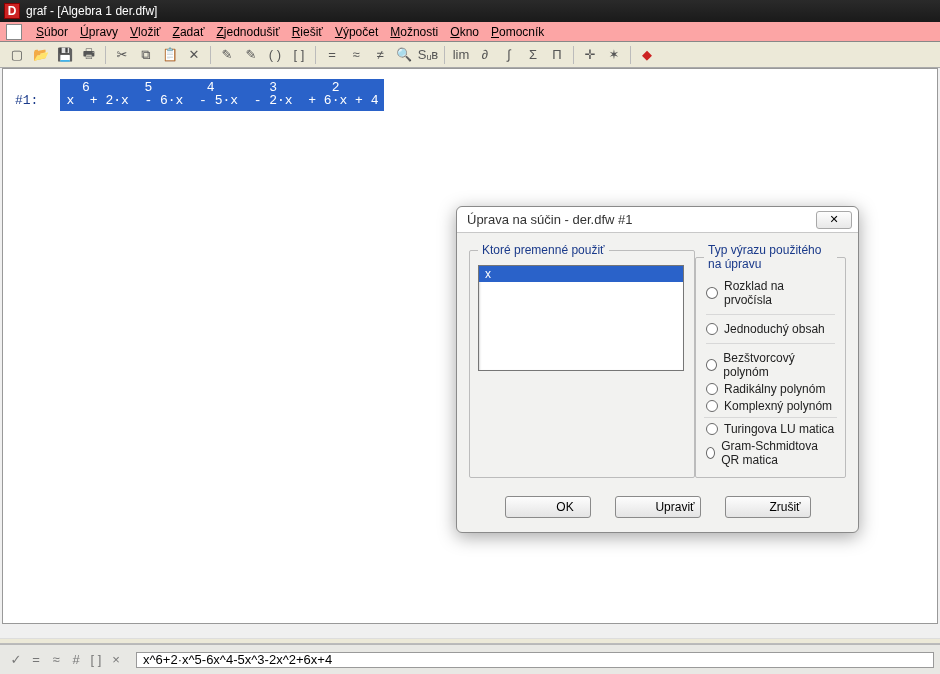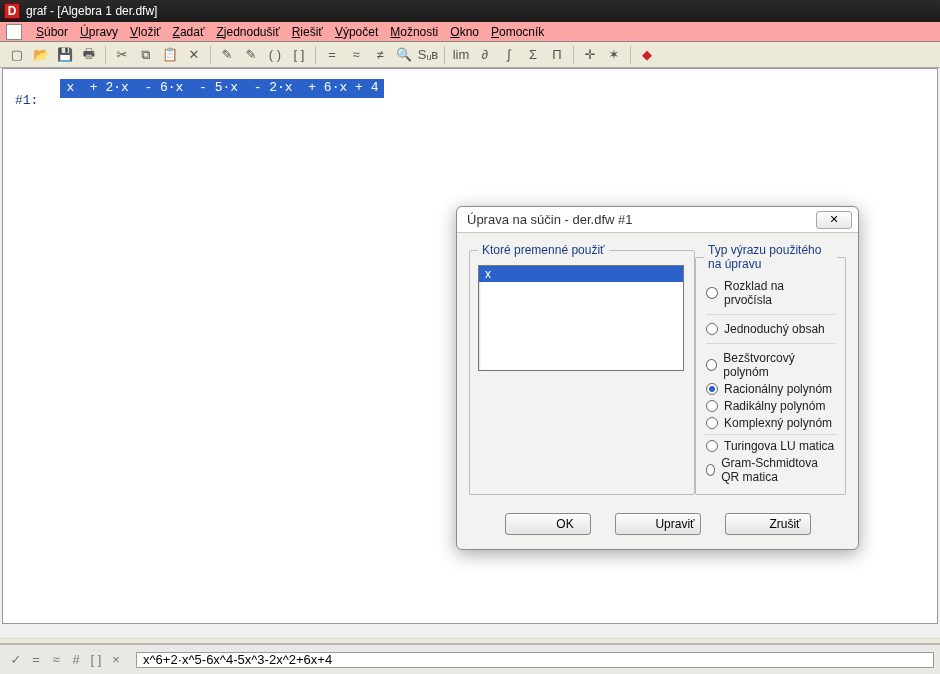--- a/index.html
+++ b/index.html
@@ -284,20 +284,21 @@
     <span class="tb-btn">✛</span>
     <span class="tb-btn">✶</span>
     <span class="tb-sep"></span>
     <span class="tb-btn" style="color: rgb(204, 34, 34);">◆</span>
   </div>
 
 <div class="workspace">
   <div class="expr-row">
     <span class="expr-label">#1:</span>
     <span class="expr-body">
+      <div class="expr-main">  6       5       4       3       2</div>
       <div class="expr-main">x  + 2·x  - 6·x  - 5·x  - 2·x  + 6·x + 4</div>
     </span>
   </div>
 </div>
 
 <div class="dialog">
   <div class="dlg-title">
     <span class="dlg-title-text">Úprava na súčin - der.dfw #1</span>
     <span class="dlg-close">✕</span>
   </div>
@@ -319,24 +320,20 @@
           <div class="radio-row">
             <span class="radio-dot"></span>
             <span>Jednoduchý obsah</span>
           </div>
           <div class="hr"></div>
           <div class="radio-row">
             <span class="radio-dot"></span>
             <span>Bezštvorcový polynóm</span>
           </div>
           <div class="radio-row">
-            <span class="radio-dot sel"></span>
-            <span>Racionálny polynóm</span>
-          </div>
-          <div class="radio-row">
             <span class="radio-dot"></span>
             <span>Radikálny polynóm</span>
           </div>
           <div class="radio-row">
             <span class="radio-dot"></span>
             <span>Komplexný polynóm</span>
           </div>
         </div>
       <div class="hr"></div>
       <div class="radio-stack" id="radios2">

